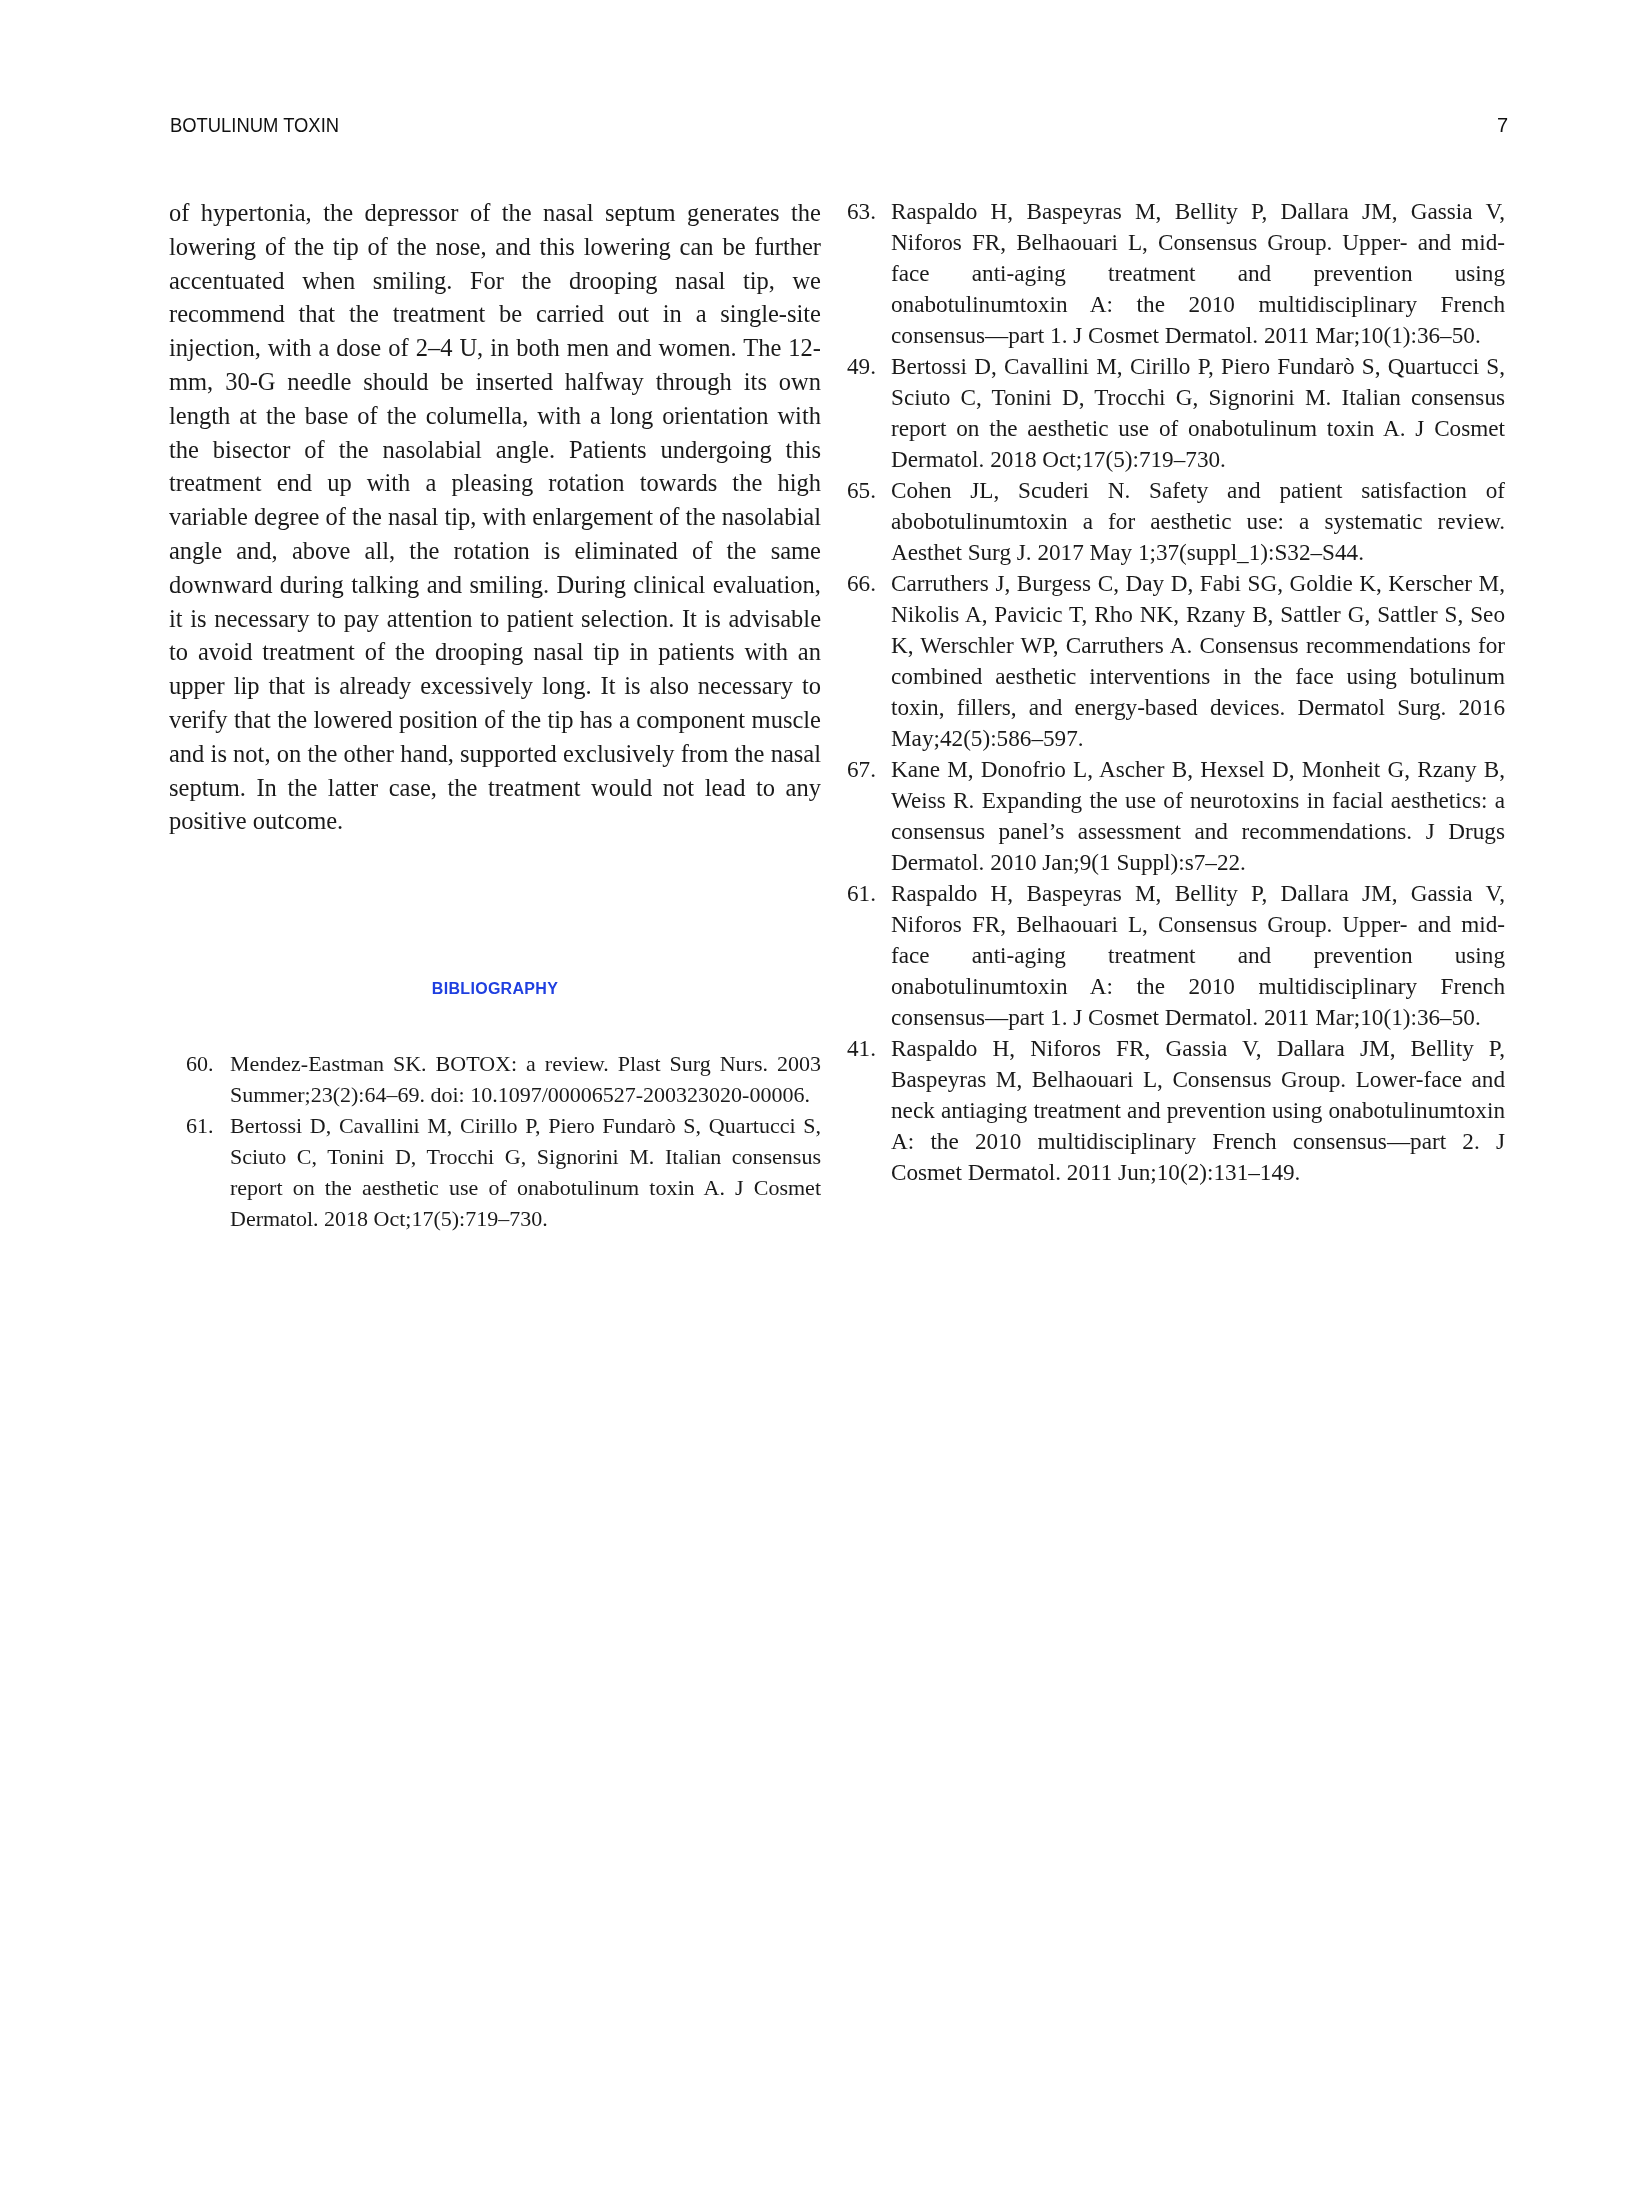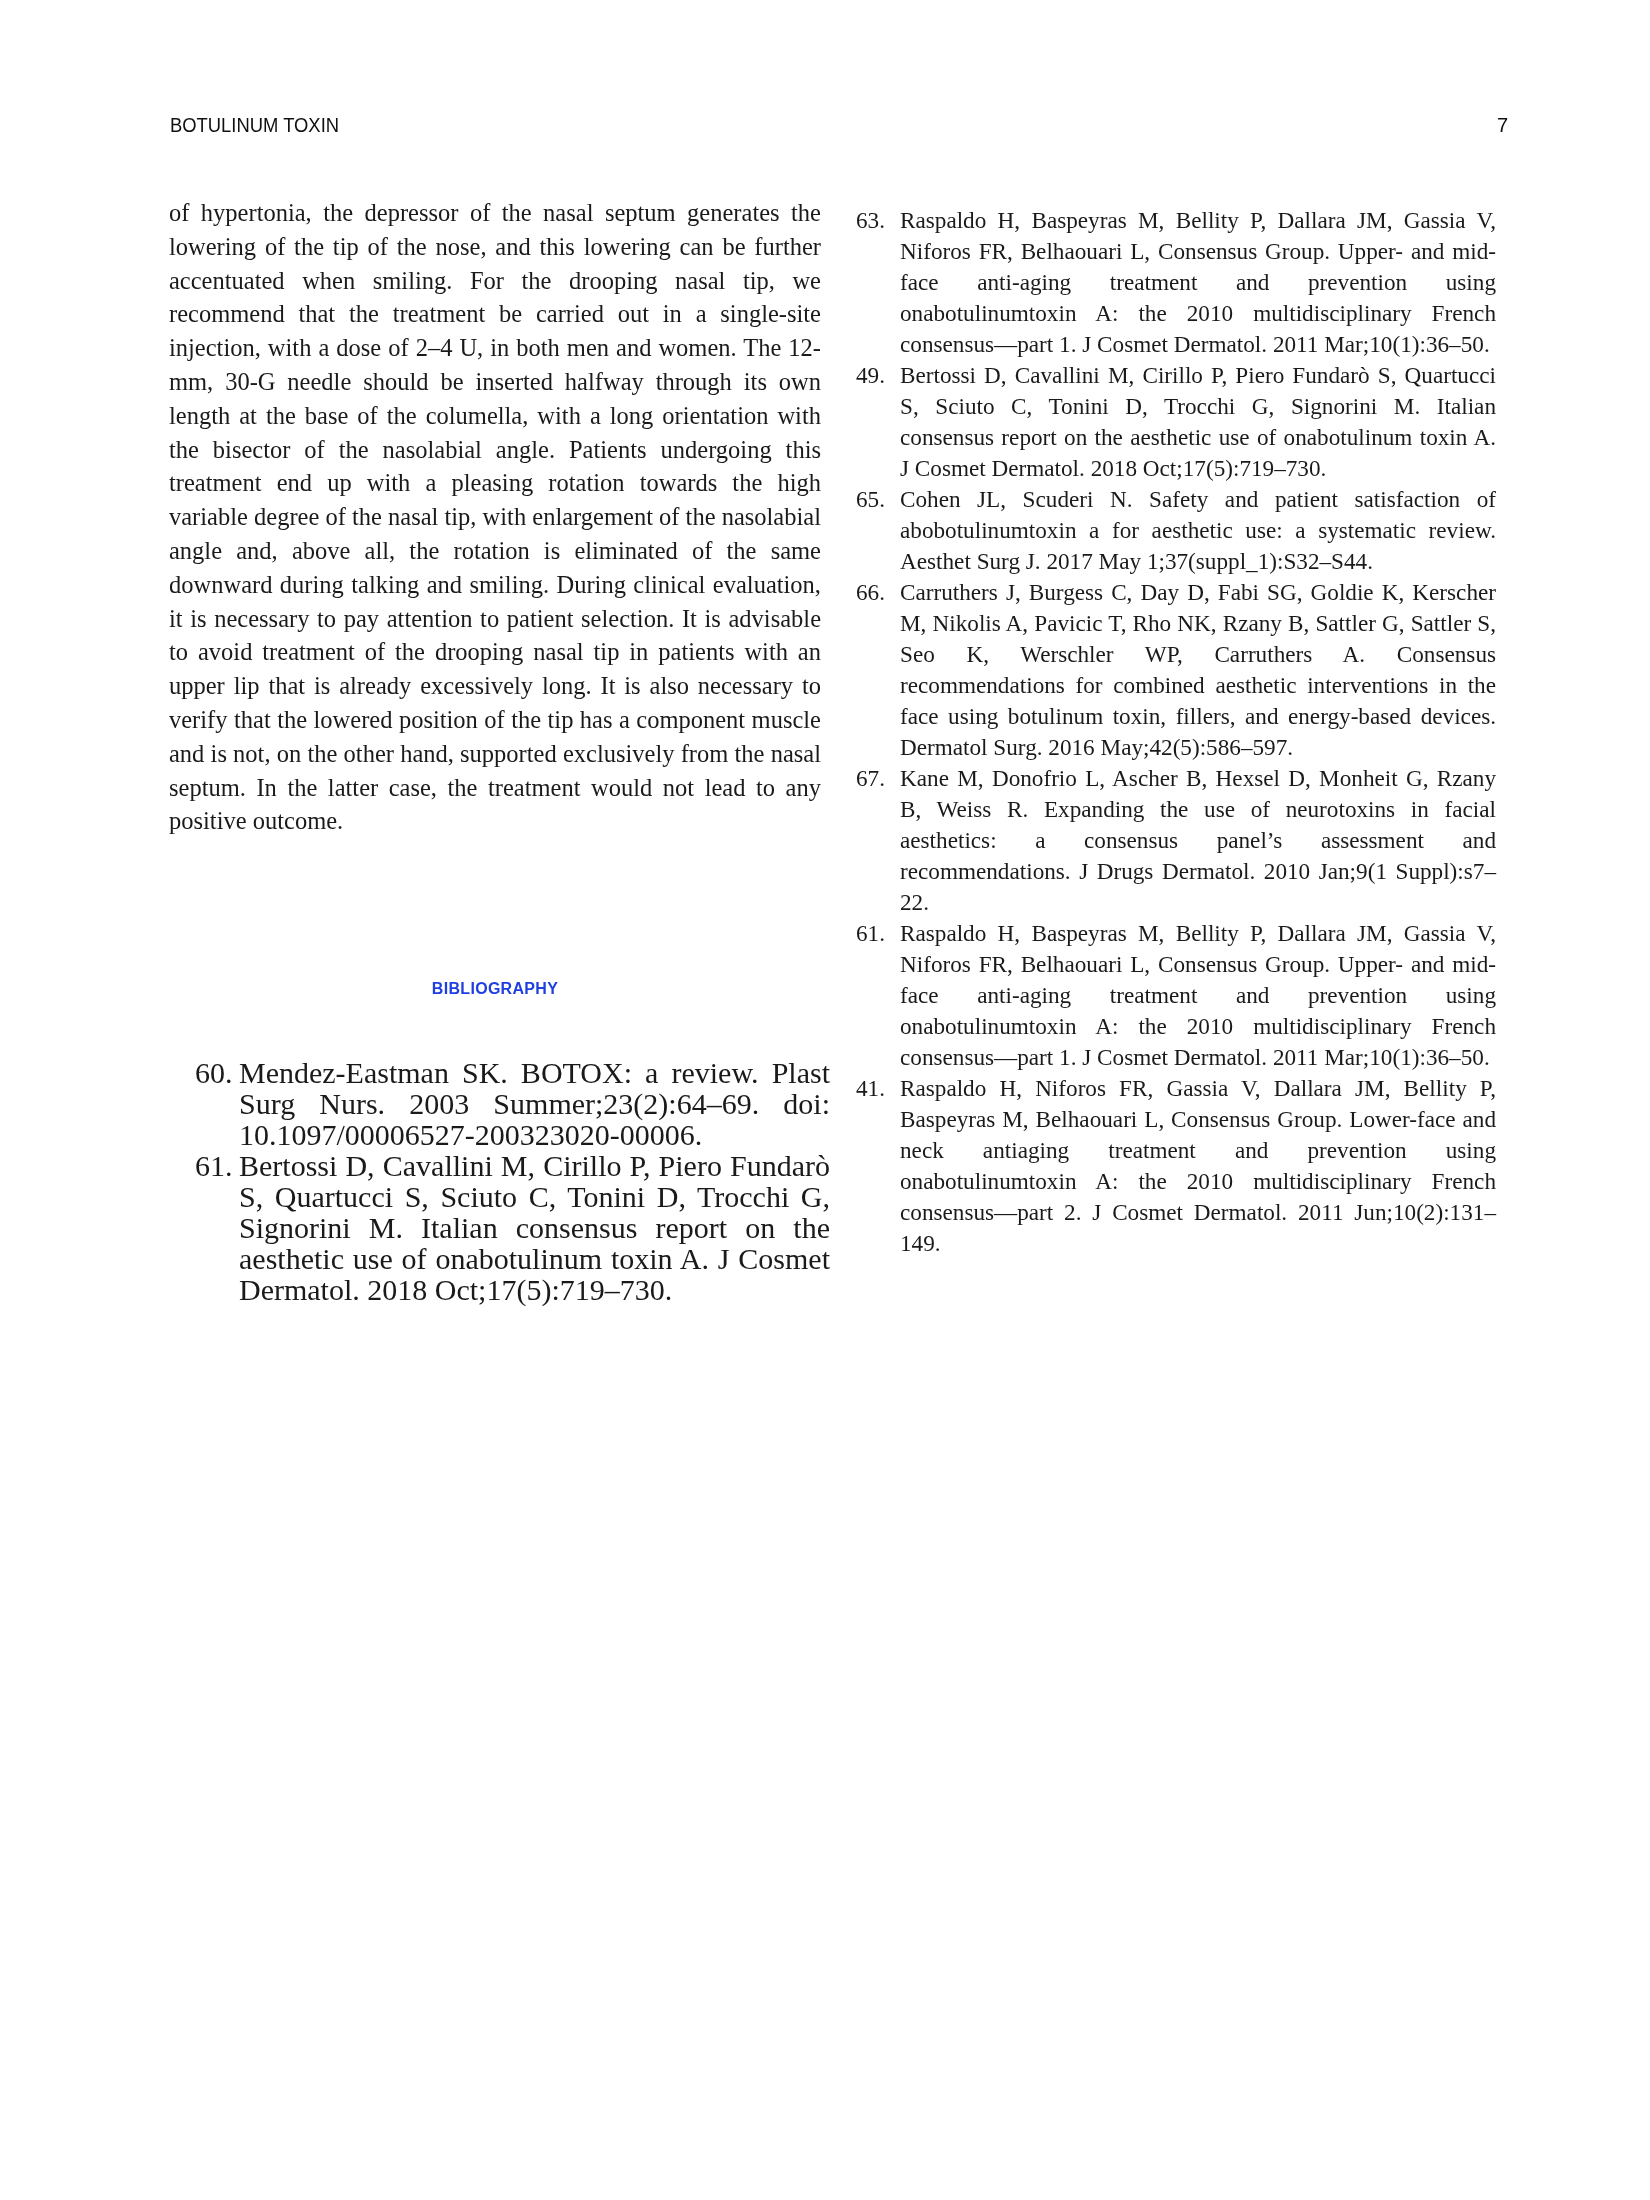--- a/index.html
+++ b/index.html
@@ -64,30 +64,30 @@
     text-align: center;
     margin: 0;
     position: absolute;
     left: 169px;
     width: 652px;
     top: 980px;
     letter-spacing: 0.3px;
   }
   .ref-list {
     list-style: none;
-    margin: 9px;
+    margin: 0;
     padding: 0;
   }
   .ref-list-left {
     position: absolute;
     left: 186px;
     top: 1048px;
     width: 635px;
     font-family: "Liberation Serif", serif;
-    font-size: 30px;
+    font-size: 22px;
     line-height: 31px;
     color: #1a1a1a;
   }
   .ref-list-right {
     font-size: 23.2px;
     line-height: 31px;
   }
   .ref-item {
     position: relative;
     padding-left: 44px;

